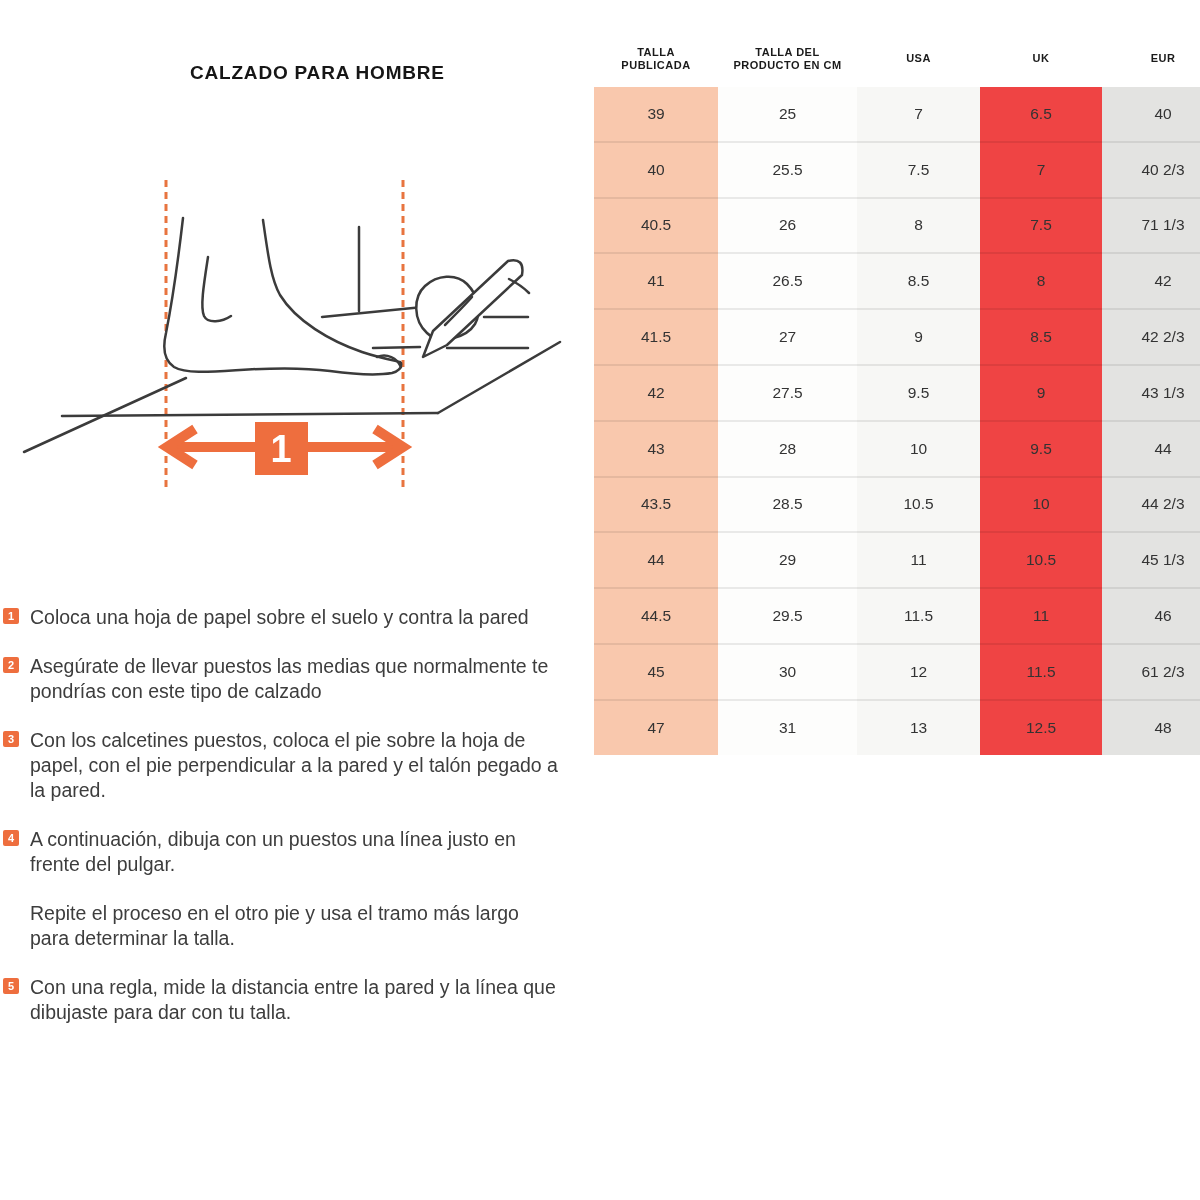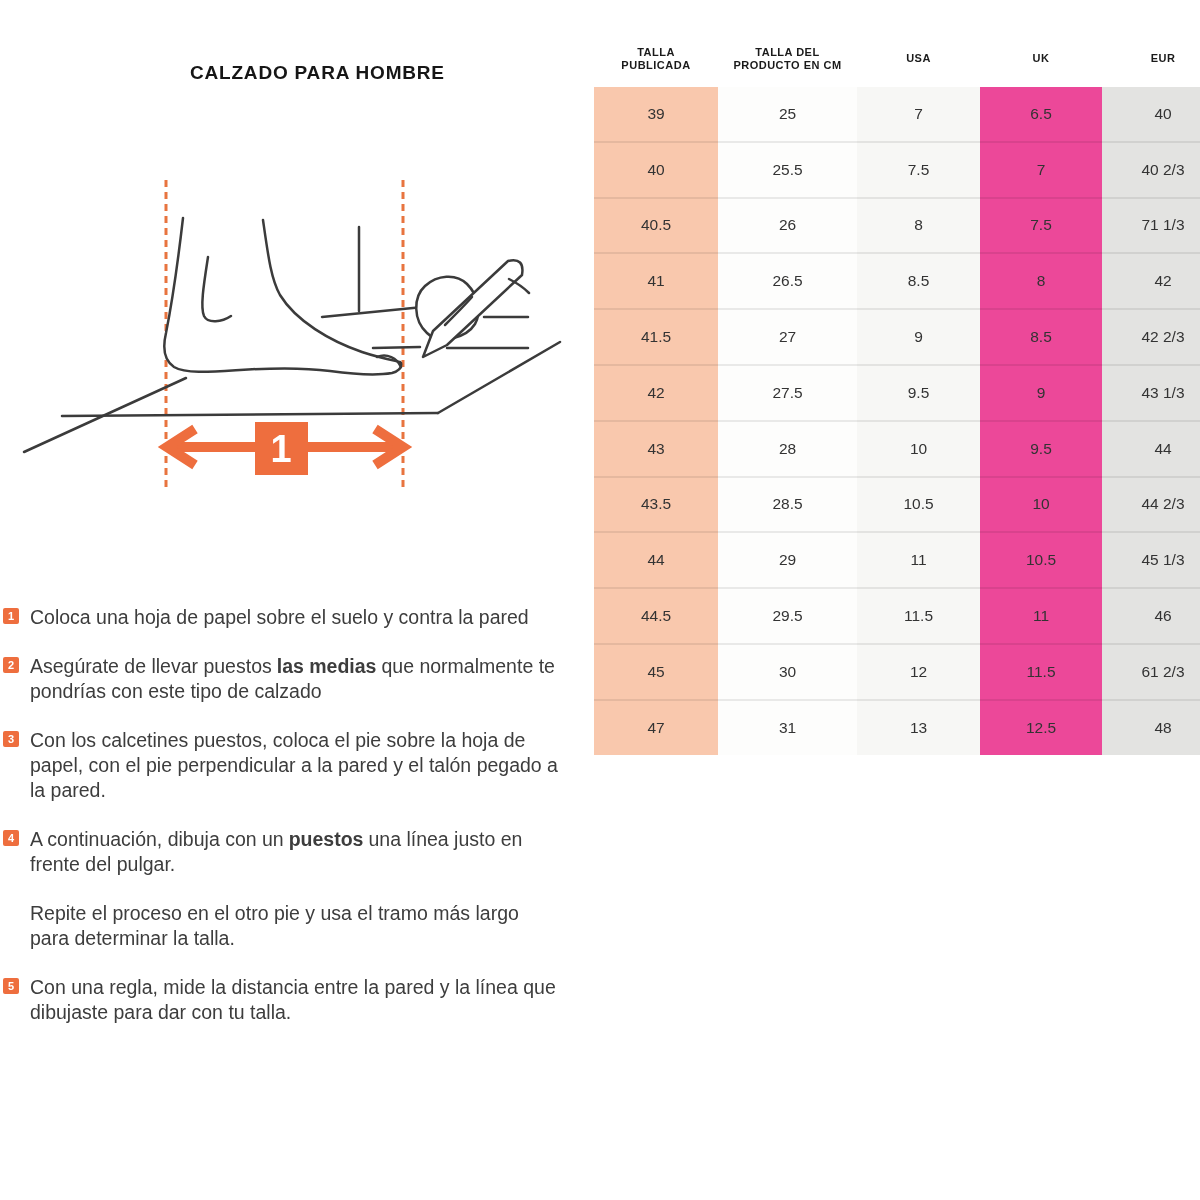--- a/index.html
+++ b/index.html
@@ -16,39 +16,39 @@
   .instructions{
     position:absolute;left:3px;top:605px;width:560px;
     color:#3d3d3d;font-size:19.5px;line-height:25px;
   }
   .step{position:relative;padding-left:27px;margin-bottom:24px;}
   .badge{
     position:absolute;left:0;top:3px;width:16px;height:16px;
     background:#ee6e3e;color:#fff;font-size:11px;font-weight:bold;
     display:flex;align-items:center;justify-content:center;border-radius:2px;
   }
-  .seg-bold{font-weight:bold;margin:8px 5px;}
+  .seg-bold{font-weight:normal;margin:8px 5px;}
   
   .size-table{position:absolute;left:594px;top:30px;width:708px;}
   .size-table table{border-collapse:collapse;table-layout:fixed;width:630px;}
   .size-table th{
     height:55px;font-size:11px;font-weight:bold;letter-spacing:.5px;
     color:#1a1a1a;text-align:center;vertical-align:middle;line-height:13px;
   }
   .size-table td{
     height:51.8px;text-align:center;vertical-align:middle;
     font-size:15.5px;color:#333;
   }
   .size-table tbody tr + tr td{border-top:2px solid rgba(0,0,0,0.08);}
   col.w0{width:124px;} col.w1{width:139px;} col.w2{width:123px;}
   col.w3{width:122px;} col.w4{width:122px;}
   td.col-0{background:#f9c8ad;}
   td.col-1{background:#fdfdfc;}
   td.col-2{background:#f7f7f5;}
-  td.col-3{background:#ec4899;margin-top:32px;}
+  td.col-3{background:#ef4444;margin-top:32px;}
   td.col-4{background:#e3e3e1;}
 </style>
 </head>
 <body>
 
 <div>
 
   <h1 class="title">CALZADO PARA HOMBRE</h1>
 
   <svg class="illustration" width="570" height="355" viewBox="0 0 570 355">

